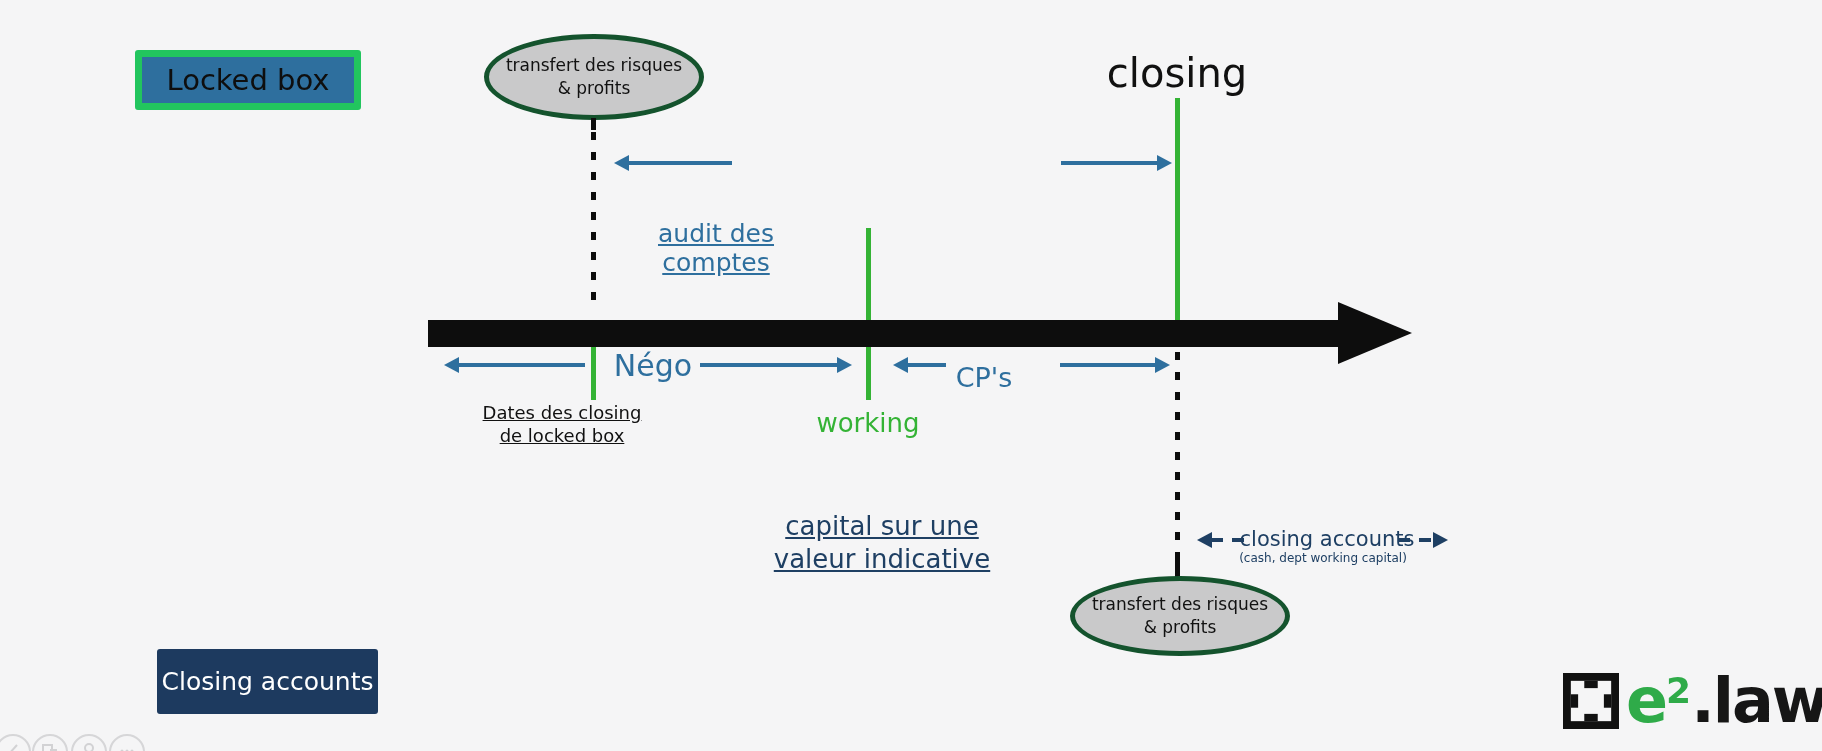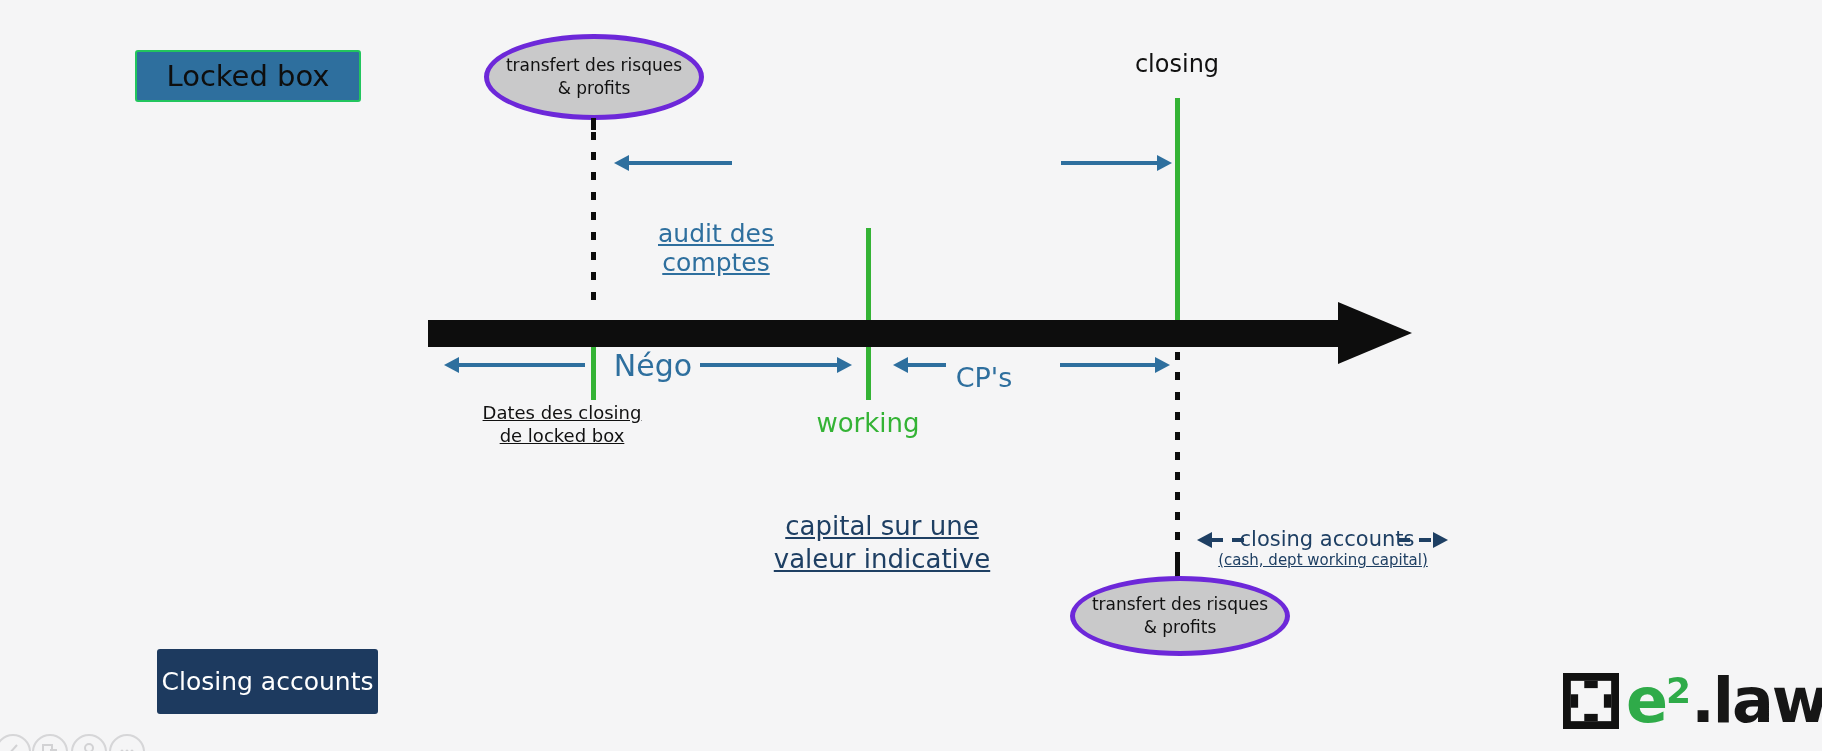--- a/index.html
+++ b/index.html
@@ -14,27 +14,27 @@
     --faint:#d6d6d8;
   }
   *{margin:0;padding:0;box-sizing:border-box;}
   html,body{background:var(--bg);}
   body{font-family:"DejaVu Sans",sans-serif;}
   .stage{position:relative;width:1822px;height:751px;background:var(--bg);overflow:hidden;}
 
   
   .box-label{position:absolute;display:flex;align-items:center;justify-content:center;
     border-radius:3px;}
-  .box-top{left:135px;top:50px;width:226px;height:52px;background:var(--blue);
-    border:2px solid #22c55e;color:#0e0e0e;font-size:29px;}
+  .box-top{left:135px;top:50px;width:226px;height:60px;background:var(--blue);
+    border:7px solid #22c55e;color:#0e0e0e;font-size:29px;}
   .box-bottom{left:157px;top:649px;width:221px;height:65px;background:var(--btn-navy);
     color:#ffffff;font-size:25px;}
 
   
-  .ellipse{position:absolute;background:var(--ellipse-fill);border:5px solid #6d28d9;
+  .ellipse{position:absolute;background:var(--ellipse-fill);border:5px solid #14532d;
     border-radius:50%;display:flex;flex-direction:column;align-items:center;
     justify-content:center;text-align:center;color:#111;font-size:17px;line-height:1.35;}
   .ellipse-top{left:484px;top:34px;width:220px;height:86px;}
   .ellipse-bottom{left:1070px;top:576px;width:220px;height:80px;}
 
   
   .vline{position:absolute;width:5px;}
   .vgreen{background:var(--green);}
   .vsolid{background:var(--ink);}
   .vdotted{background:repeating-linear-gradient(180deg,var(--ink) 0 8px,transparent 8px 20px);}
@@ -52,30 +52,30 @@
     border-right:15px solid var(--blue);}
   .arrow.hr::after{content:"";position:absolute;right:-14px;top:-6px;width:0;height:0;
     border-top:8px solid transparent;border-bottom:8px solid transparent;
     border-left:15px solid var(--blue);}
   .arrow.navy{background:repeating-linear-gradient(90deg,var(--navy) 0 12px,transparent 12px 21px);}
   .arrow.navy.hl::before{border-right-color:var(--navy);}
   .arrow.navy.hr::after{border-left-color:var(--navy);}
 
   
   .lbl{position:absolute;transform:translateX(-50%);white-space:nowrap;text-align:center;}
-  .lbl-closing{left:1177px;top:50px;font-size:24px;color:#111;}
+  .lbl-closing{left:1177px;top:50px;font-size:40px;color:#111;}
   .lbl-restrictions{left:902px;top:147px;font-size:26px;color:var(--blue);}
   .lbl-audit{left:716px;top:220px;font-size:25px;color:var(--blue);line-height:1.15;}
   .lbl-nego{left:653px;top:348px;font-size:30px;color:var(--blue);}
   .lbl-cps{left:984px;top:350px;font-size:27px;color:var(--blue);margin-top:12px;}
   .lbl-dates{left:562px;top:401px;font-size:18px;color:#111;line-height:1.3;}
   .lbl-signing{left:868px;top:408px;font-size:26px;color:var(--green);}
   .lbl-accord{left:882px;top:510px;font-size:26px;color:var(--navy);line-height:1.25;}
   .lbl-ca{left:1327px;top:527px;font-size:21px;color:var(--navy);}
-  .lbl-ca-sub{left:1323px;top:551px;font-size:15px;color:var(--navy);text-decoration:underline;}
+  .lbl-ca-sub{left:1323px;top:551px;font-size:12px;color:var(--navy);}
   .lbl span{display:block;text-decoration:underline;}
 
   
   .logo{position:absolute;left:1563px;top:670px;display:flex;align-items:center;gap:7px;}
   .logo svg{display:block;}
   .logo-text{font-size:62px;font-weight:bold;color:#161616;letter-spacing:-2px;line-height:1;}
   .logo-e{color:var(--logo-green);}
   .logo-sup{font-size:36px;color:var(--logo-green);position:relative;top:-19px;letter-spacing:0;}
 
   

